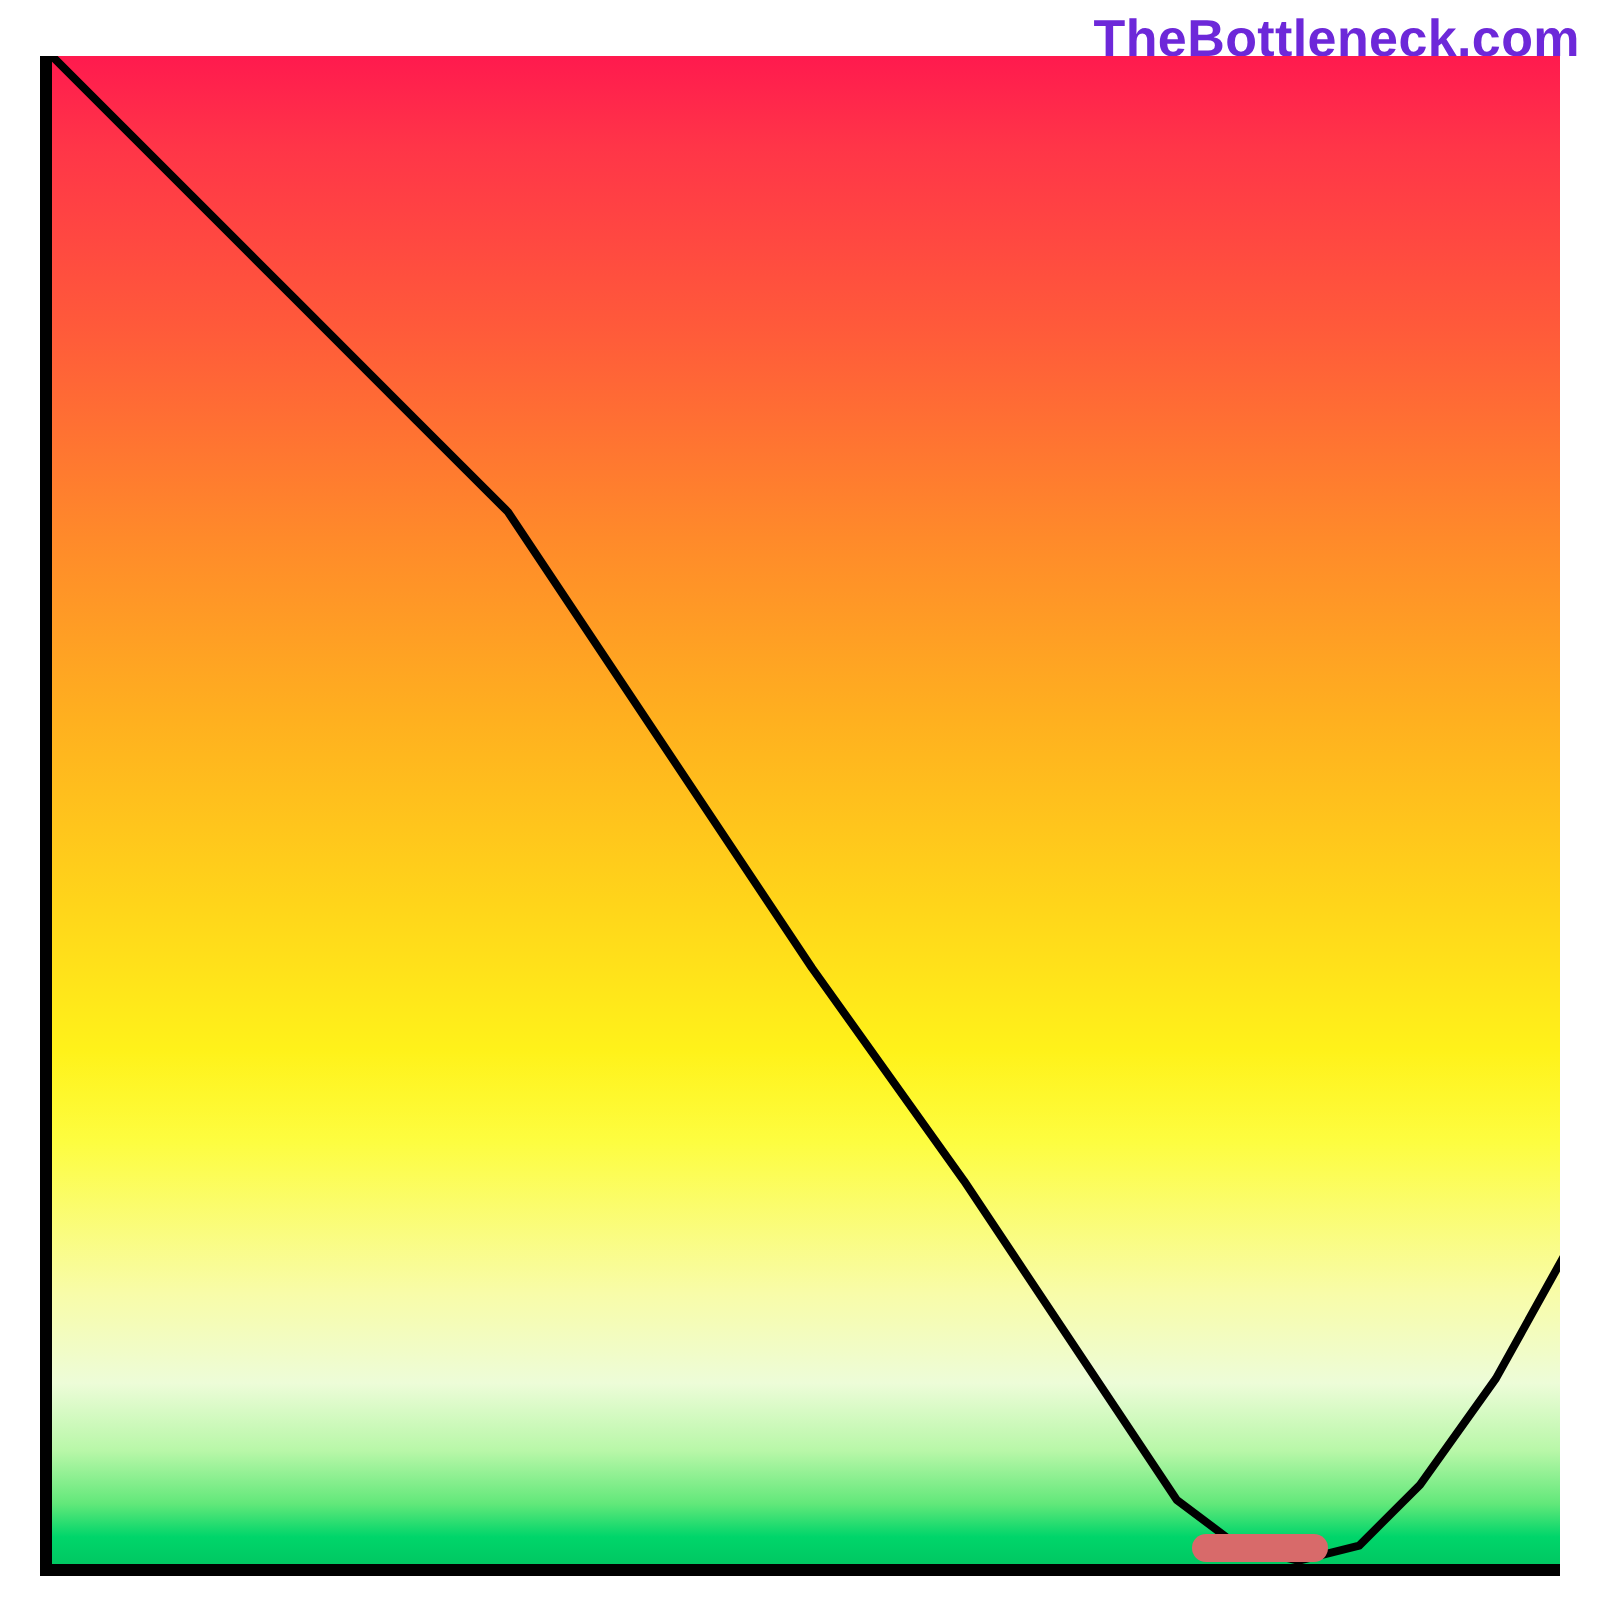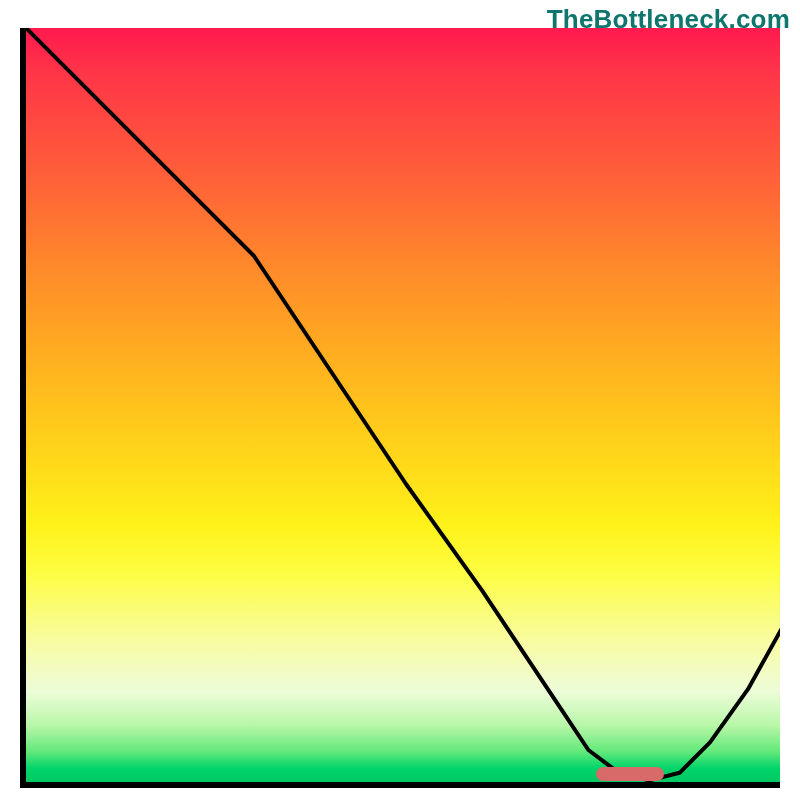--- a/index.html
+++ b/index.html
@@ -9,21 +9,21 @@
     width: 800px;
     height: 800px;
   }
   .watermark {
     position: absolute;
     top: 4px;
     right: 10px;
     font-family: Arial, Helvetica, sans-serif;
     font-size: 26px;
     font-weight: 600;
-    color: #0f766e;
+    color: #6d28d9;
     letter-spacing: 0.2px;
   }
   .plot-area {
     position: absolute;
     left: 20px;
     top: 28px;
     width: 760px;
     height: 760px;
     border-left: 6px solid #000;
     border-bottom: 6px solid #000;

